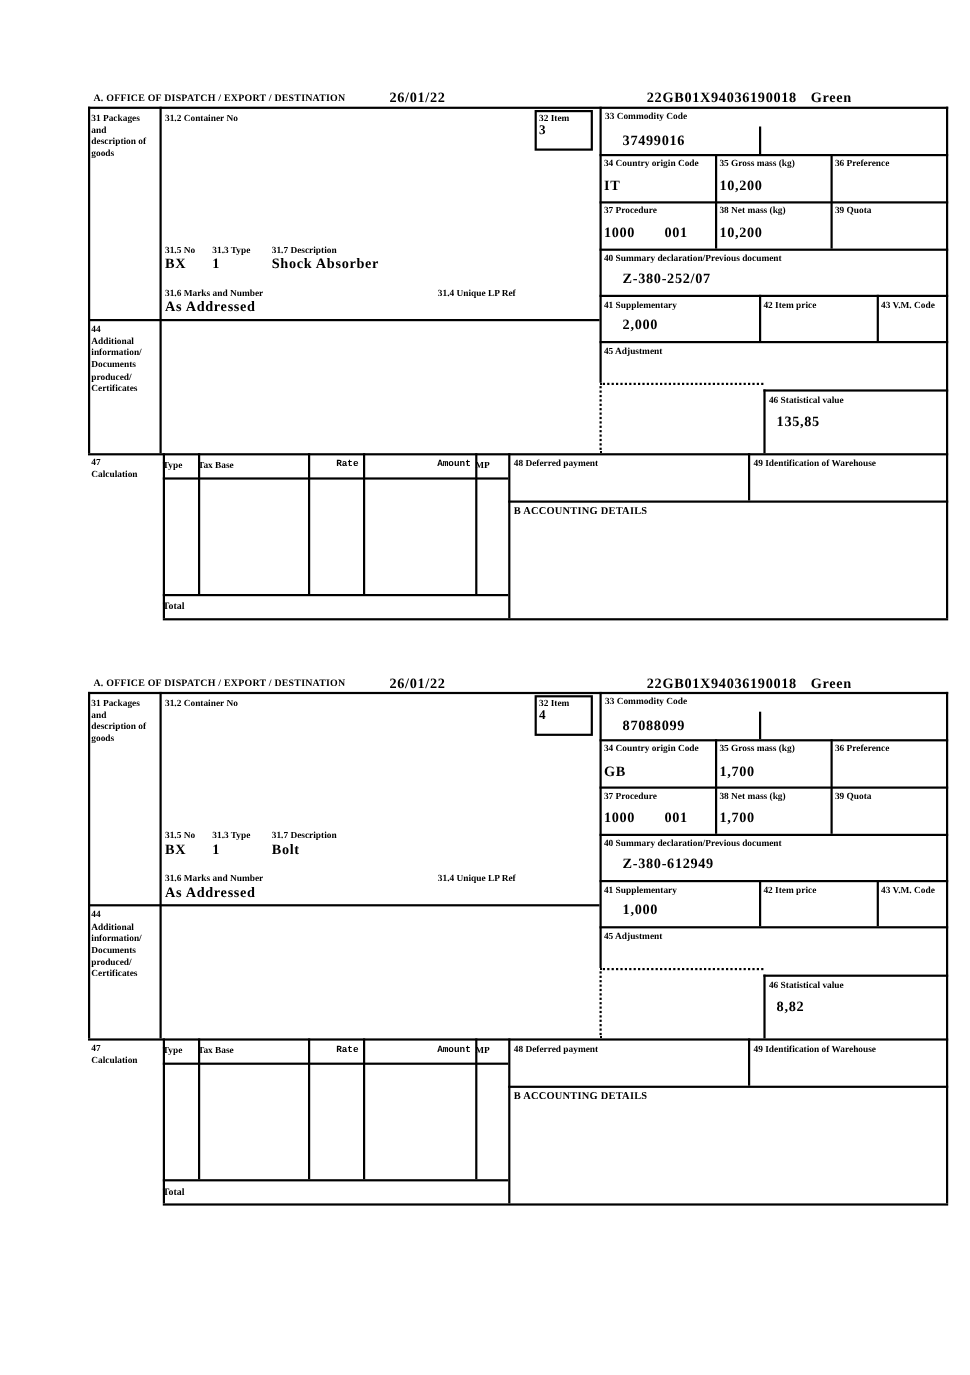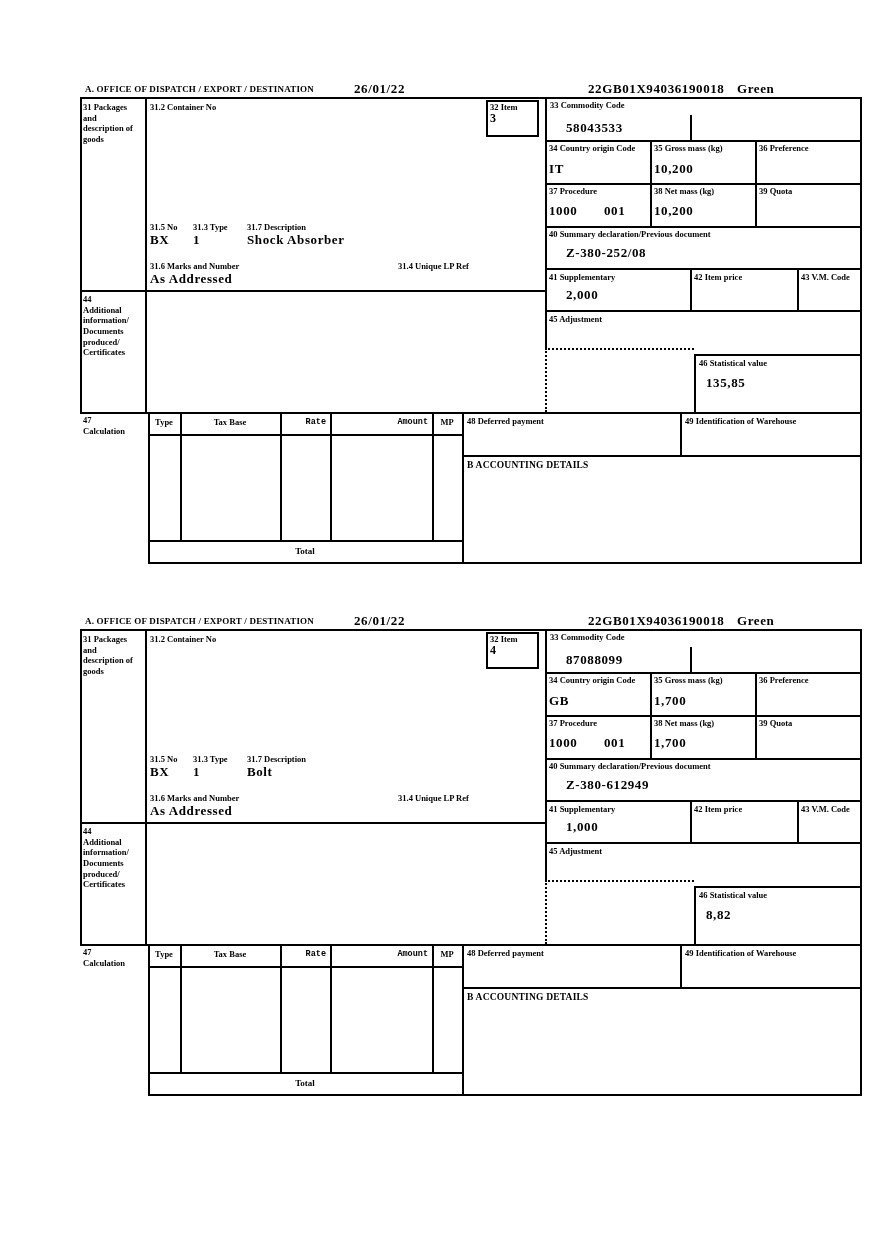--- a/index.html
+++ b/index.html
@@ -12,21 +12,21 @@
   .hl{position:absolute;height:2px;background:#000;}
   .vl{position:absolute;width:2px;background:#000;}
   .hl.dot{background:none;border-top:2px dotted #000;height:0;}
   .vl.dot{background:none;border-left:2px dotted #000;width:0;}
   .lab{position:absolute;font-size:8.5px;line-height:1.25;white-space:nowrap;}
   .lab.wrap{white-space:normal;}
   .val{position:absolute;font-size:13px;letter-spacing:.6px;white-space:nowrap;}
   .hdr{position:absolute;font-size:9px;letter-spacing:.2px;white-space:nowrap;}
   .box32{position:absolute;border:2px solid #000;}
   .cth{position:absolute;font-size:8.5px;}
-  .tac{text-align:center;}
+  .tac{text-align:left;}
   .tar{text-align:right;font-family:Liberation Mono, monospace;}
 </style>
 </head>
 <body>
 
 <div id="page">
 <div class="section" style="top: 82px;">
 
   <div class="hdr" style="left:85px;top:2px;">A.  OFFICE OF DISPATCH / EXPORT / DESTINATION</div>
   <div class="val" style="left:354px;top:-1px;">26/01/22</div>
@@ -68,37 +68,37 @@
   <div class="lab" style="left:150px;top:179px;">31.6 Marks and Number</div>
   <div class="lab" style="left:398px;top:179px;">31.4 Unique LP Ref</div>
   <div class="val" style="left:150px;top:189px;">As Addressed</div>
   <div class="val" style="left:398px;top:189px;"></div>
 
   <div class="box32" style="left:486px;top:18px;width:49px;height:33px;"></div>
   <div class="lab" style="left:490px;top:20px;">32 Item</div>
   <div class="val" style="left:490px;top:29px;font-size:12px;">3</div>
 
   <div class="lab" style="left:550px;top:18px;">33 Commodity Code</div>
-  <div class="val" style="left:566px;top:38px;">58043533</div>
+  <div class="val" style="left:566px;top:38px;">37499016</div>
   <div class="lab" style="left:549px;top:61px;">34 Country origin Code</div>
   <div class="val" style="left:549px;top:79px;">IT</div>
   <div class="lab" style="left:654px;top:61px;">35 Gross mass (kg)</div>
   <div class="val" style="left:654px;top:79px;">10,200</div>
   <div class="lab" style="left:759px;top:61px;">36 Preference</div>
   <div class="val" style="left:759px;top:79px;"></div>
   <div class="lab" style="left:549px;top:104px;">37 Procedure</div>
   <div class="val" style="left:549px;top:121px;">1000</div>
   <div class="val" style="left:604px;top:121px;">001</div>
   <div class="lab" style="left:654px;top:104px;">38 Net mass (kg)</div>
   <div class="val" style="left:654px;top:121px;">10,200</div>
   <div class="lab" style="left:759px;top:104px;">39 Quota</div>
   <div class="val" style="left:759px;top:121px;"></div>
 
   <div class="lab" style="left:549px;top:147px;">40 Summary declaration/Previous document</div>
-  <div class="val" style="left:566px;top:163px;">Z-380-252/08</div>
+  <div class="val" style="left:566px;top:163px;">Z-380-252/07</div>
   <div class="lab" style="left:549px;top:190px;">41 Supplementary</div>
   <div class="val" style="left:566px;top:205px;">2,000</div>
   <div class="lab" style="left:694px;top:190px;">42 Item price</div>
   <div class="val" style="left:694px;top:205px;"></div>
   <div class="lab" style="left:801px;top:190px;">43 V.M. Code</div>
   <div class="val" style="left:801px;top:205px;"></div>
   <div class="lab" style="left:549px;top:232px;">45 Adjustment</div>
   <div class="val" style="left:549px;top:246px;"></div>
   <div class="lab" style="left:699px;top:276px;">46 Statistical value</div>
   <div class="val" style="left:706px;top:293px;">135,85</div>

